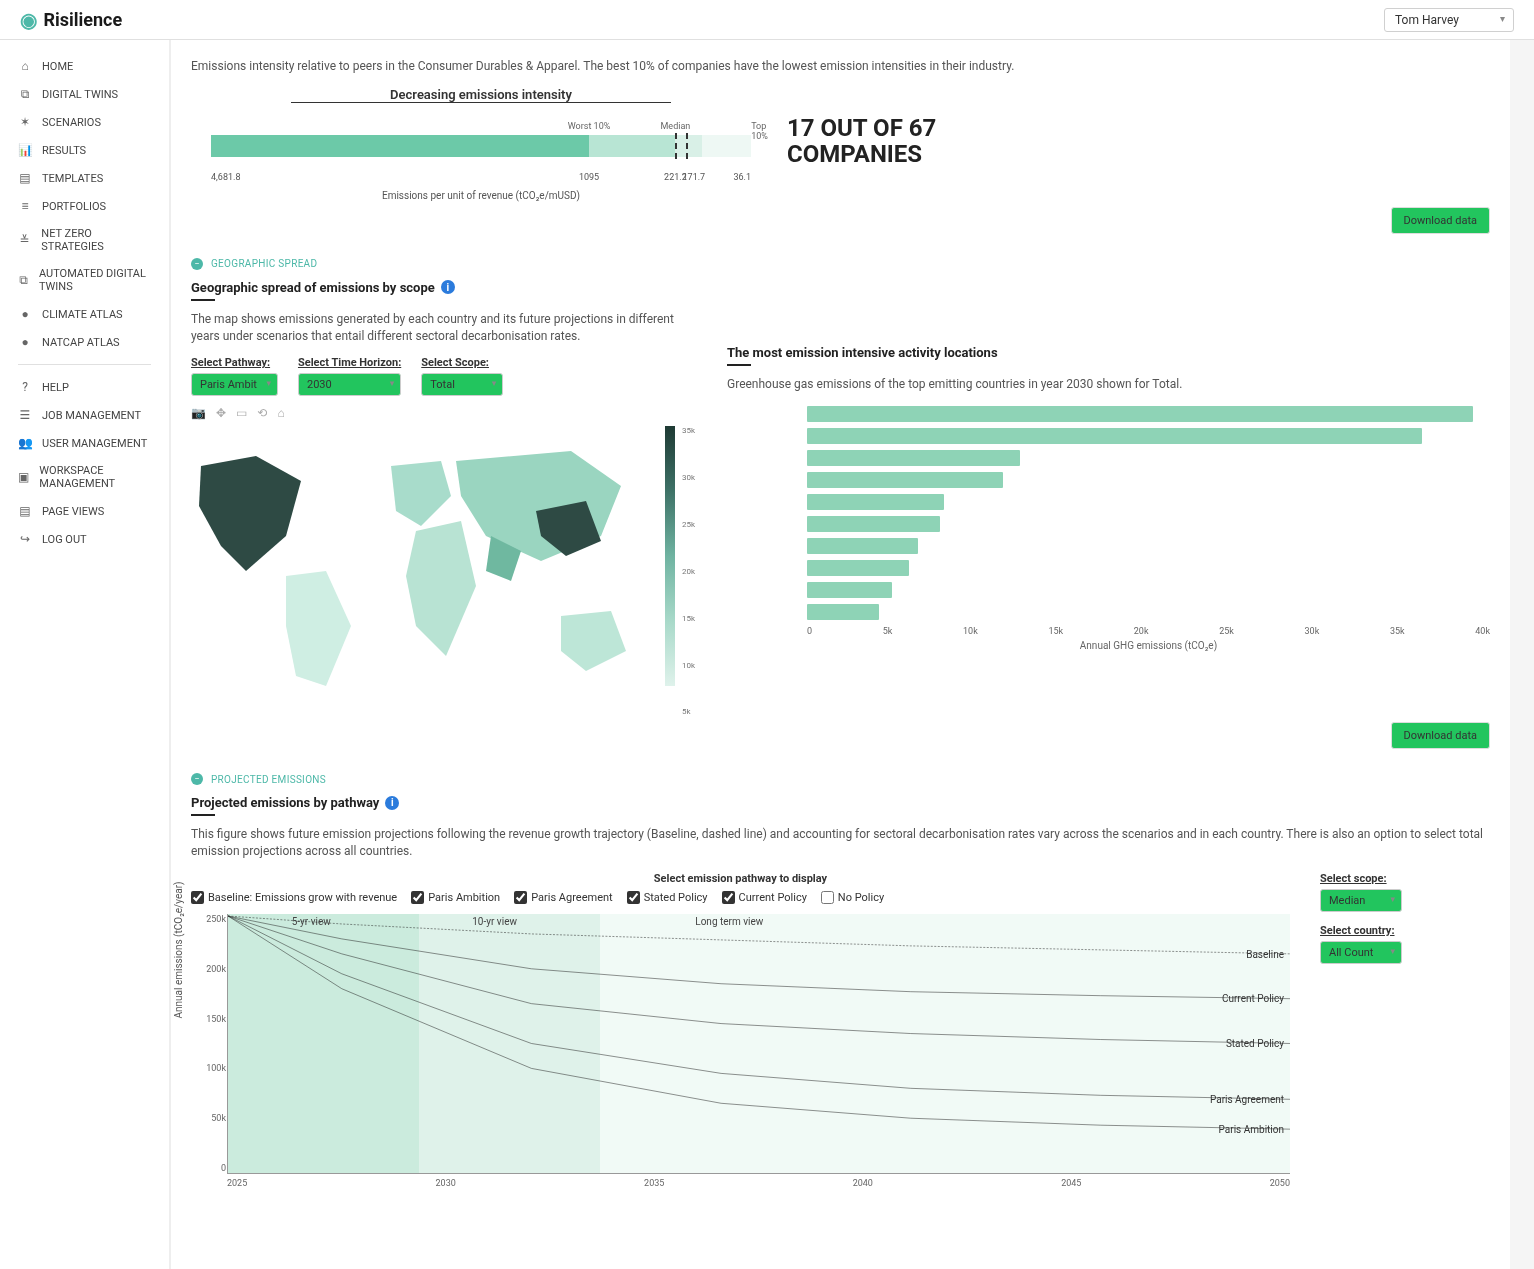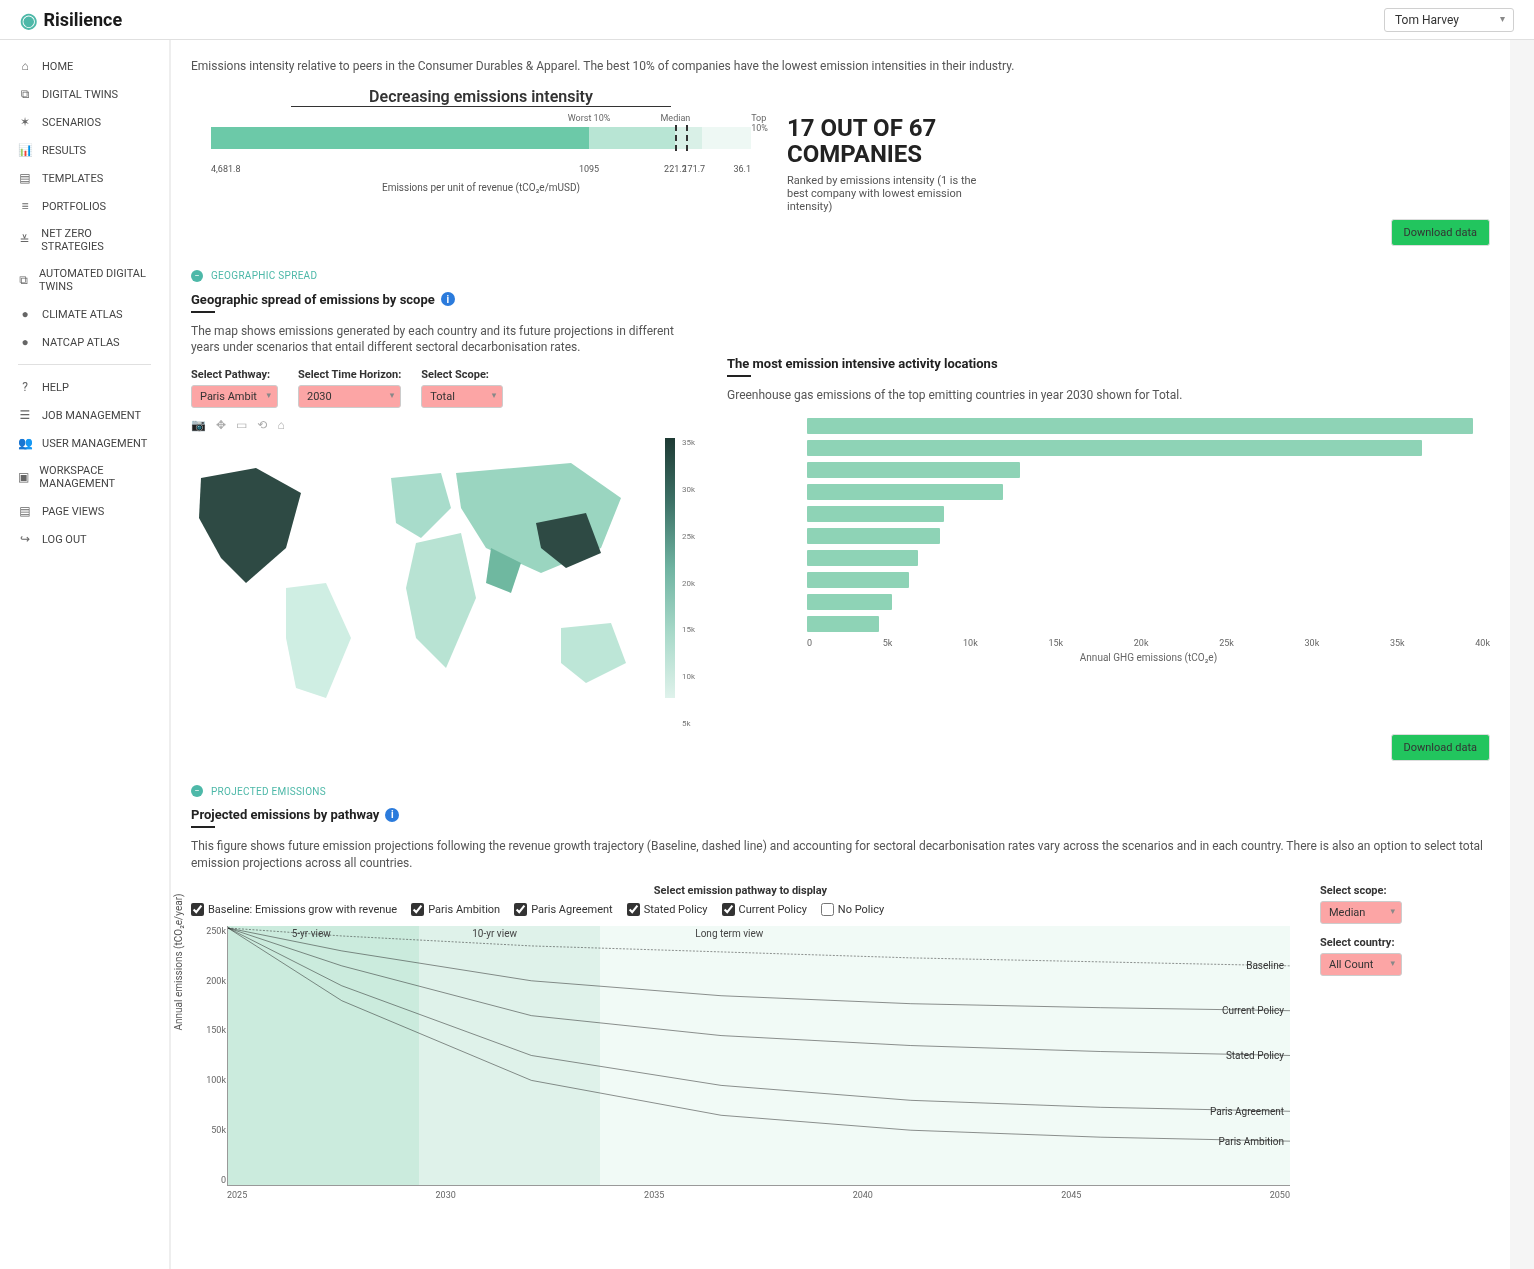--- a/index.html
+++ b/index.html
@@ -21,21 +21,21 @@
   h3.title { font-size: 13px; font-weight: 700; color: #222; margin-bottom: 4px; display: flex; align-items: center; gap: 6px;}
   .title-underline { width: 24px; height: 2px; background: #222; margin-bottom: 10px; }
   .info-icon { width: 14px; height: 14px; border-radius: 50%; background: #2b7bdc; color: #fff; font-size: 10px; display: inline-flex; align-items: center; justify-content: center; font-weight: 700;}
   p.desc { font-size: 12px; color: #555; margin-bottom: 12px; line-height: 1.4; }
   .download-wrap { text-align: right; margin-top: 6px;}
   .download-btn { display: inline-block; background: #22c55e; border: 1px solid #ddd; border-radius: 3px; padding: 6px 12px; font-size: 11px; cursor: pointer; color: #333;}
 
   
   .intens-row { display: flex; gap: 36px; align-items: flex-start;}
   .intens-chart { flex: 0 0 560px; padding-left: 20px;}
-  .intens-head { text-align: center; font-size: 16px; font-weight: 600; border-bottom: 1px solid #333; margin: 0 80px 6px;}
+  .intens-head { text-align: center; font-size: 13px; font-weight: 600; border-bottom: 1px solid #333; margin: 0 80px 18px;}
   .intens-markers { position: relative; height: 14px; font-size: 9px; color: #666;}
   .intens-markers span { position: absolute; }
   .intens-bar-wrap { position: relative; height: 22px; border-radius: 2px; overflow: visible;}
   .ibar { position: absolute; top: 0; bottom: 0; }
   .ibar1 { left: 0; width: 70%; background: #6cc9a8; }
   .ibar2 { left: 70%; width: 16%; background: #b8e5d4; }
   .ibar3 { left: 86%; width: 5%; background: #d9f0e7; }
   .ibar4 { left: 91%; width: 9%; background: #eef8f4; }
   .tick { position: absolute; top: -2px; bottom: -2px; width: 0; border-left: 2px dashed #333; }
   .intens-axis { position: relative; height: 14px; font-size: 9px; color: #555; margin-top: 15px;}
@@ -43,22 +43,22 @@
   .intens-xlabel { text-align: center; font-size: 10px; color: #555; margin-top: 4px;}
   .rank-box { flex: 1; padding-top: 28px;}
   .rank-big { font-size: 24px; font-weight: 700; color: #222; line-height: 1.1;}
   .rank-sub { font-size: 11px; color: #555; margin-top: 6px; max-width: 200px;}
 
   
   .geo-row { display: flex; gap: 46px; align-items: center; }
   .geo-left { flex: 0 0 490px; }
   .geo-right { flex: 1; }
   .filters { display: flex; gap: 20px; margin-bottom: 10px; flex-wrap: wrap;}
-  .filter-col label { font-size: 11px; font-weight: 700; display: block; margin-bottom: 4px;}
-  .sel { border: 1px solid #ccc; border-radius: 3px; padding: 4px 20px 4px 8px; font-size: 11px; background: #fca5a5; position: relative; cursor: pointer; min-width: 82px;}
+  .filter-col label { font-size: 11px; font-weight: 700; display: block; margin-bottom: 4px; text-decoration: underline;}
+  .sel { border: 1px solid #ccc; border-radius: 3px; padding: 4px 20px 4px 8px; font-size: 11px; background: #22c55e; position: relative; cursor: pointer; min-width: 82px;}
   .sel::after { content: "▾"; position: absolute; right: 6px; color: #888; font-size: 9px;}
   .map-tools { display: flex; gap: 10px; color: #aaa; font-size: 12px; margin-bottom: 6px;}
   .map-tools span { cursor: pointer; }
   .map-box { position: relative; height: 290px; border: none; display: flex; }
   .map-svg { flex: 1; }
   .map-legend { width: 22px; margin-left: 8px; position: relative;}
   .legend-grad { width: 10px; height: 260px; background: linear-gradient(to bottom, #1e3a34, #3e7267, #6fb3a1, #a8d9c9, #dff2eb); margin: 0 auto;}
   .legend-ticks { position: absolute; right: -14px; top: 0; bottom: 0; font-size: 8px; color: #777; display: flex; flex-direction: column; justify-content: space-between;}
 
   
@@ -200,21 +200,20 @@
           <span style="left:70%;transform:translateX(-50%);">1095</span>
           <span style="left:86%;transform:translateX(-50%);">221.2</span>
           <span style="left:89%;transform:translateX(-40%);">171.7</span>
           <span style="right:0;">36.1</span>
         </div>
         <div class="intens-xlabel">Emissions per unit of revenue (tCO₂e/mUSD)</div>
       </div>
       <div class="rank-box">
         <div class="rank-big">17 OUT OF 67</div>
         <div class="rank-big">COMPANIES</div>
-        <div class="rank-sub">Ranked by emissions intensity (1 is the best company with lowest emission intensity)</div>
       </div>
     </div>
     <div class="download-wrap"><span class="download-btn">Download data</span></div>
 
     <div class="section">
       <div class="collap">
         <span class="collap-dot">−</span>
         <span>GEOGRAPHIC SPREAD</span>
       </div>
       <div class="geo-row">

